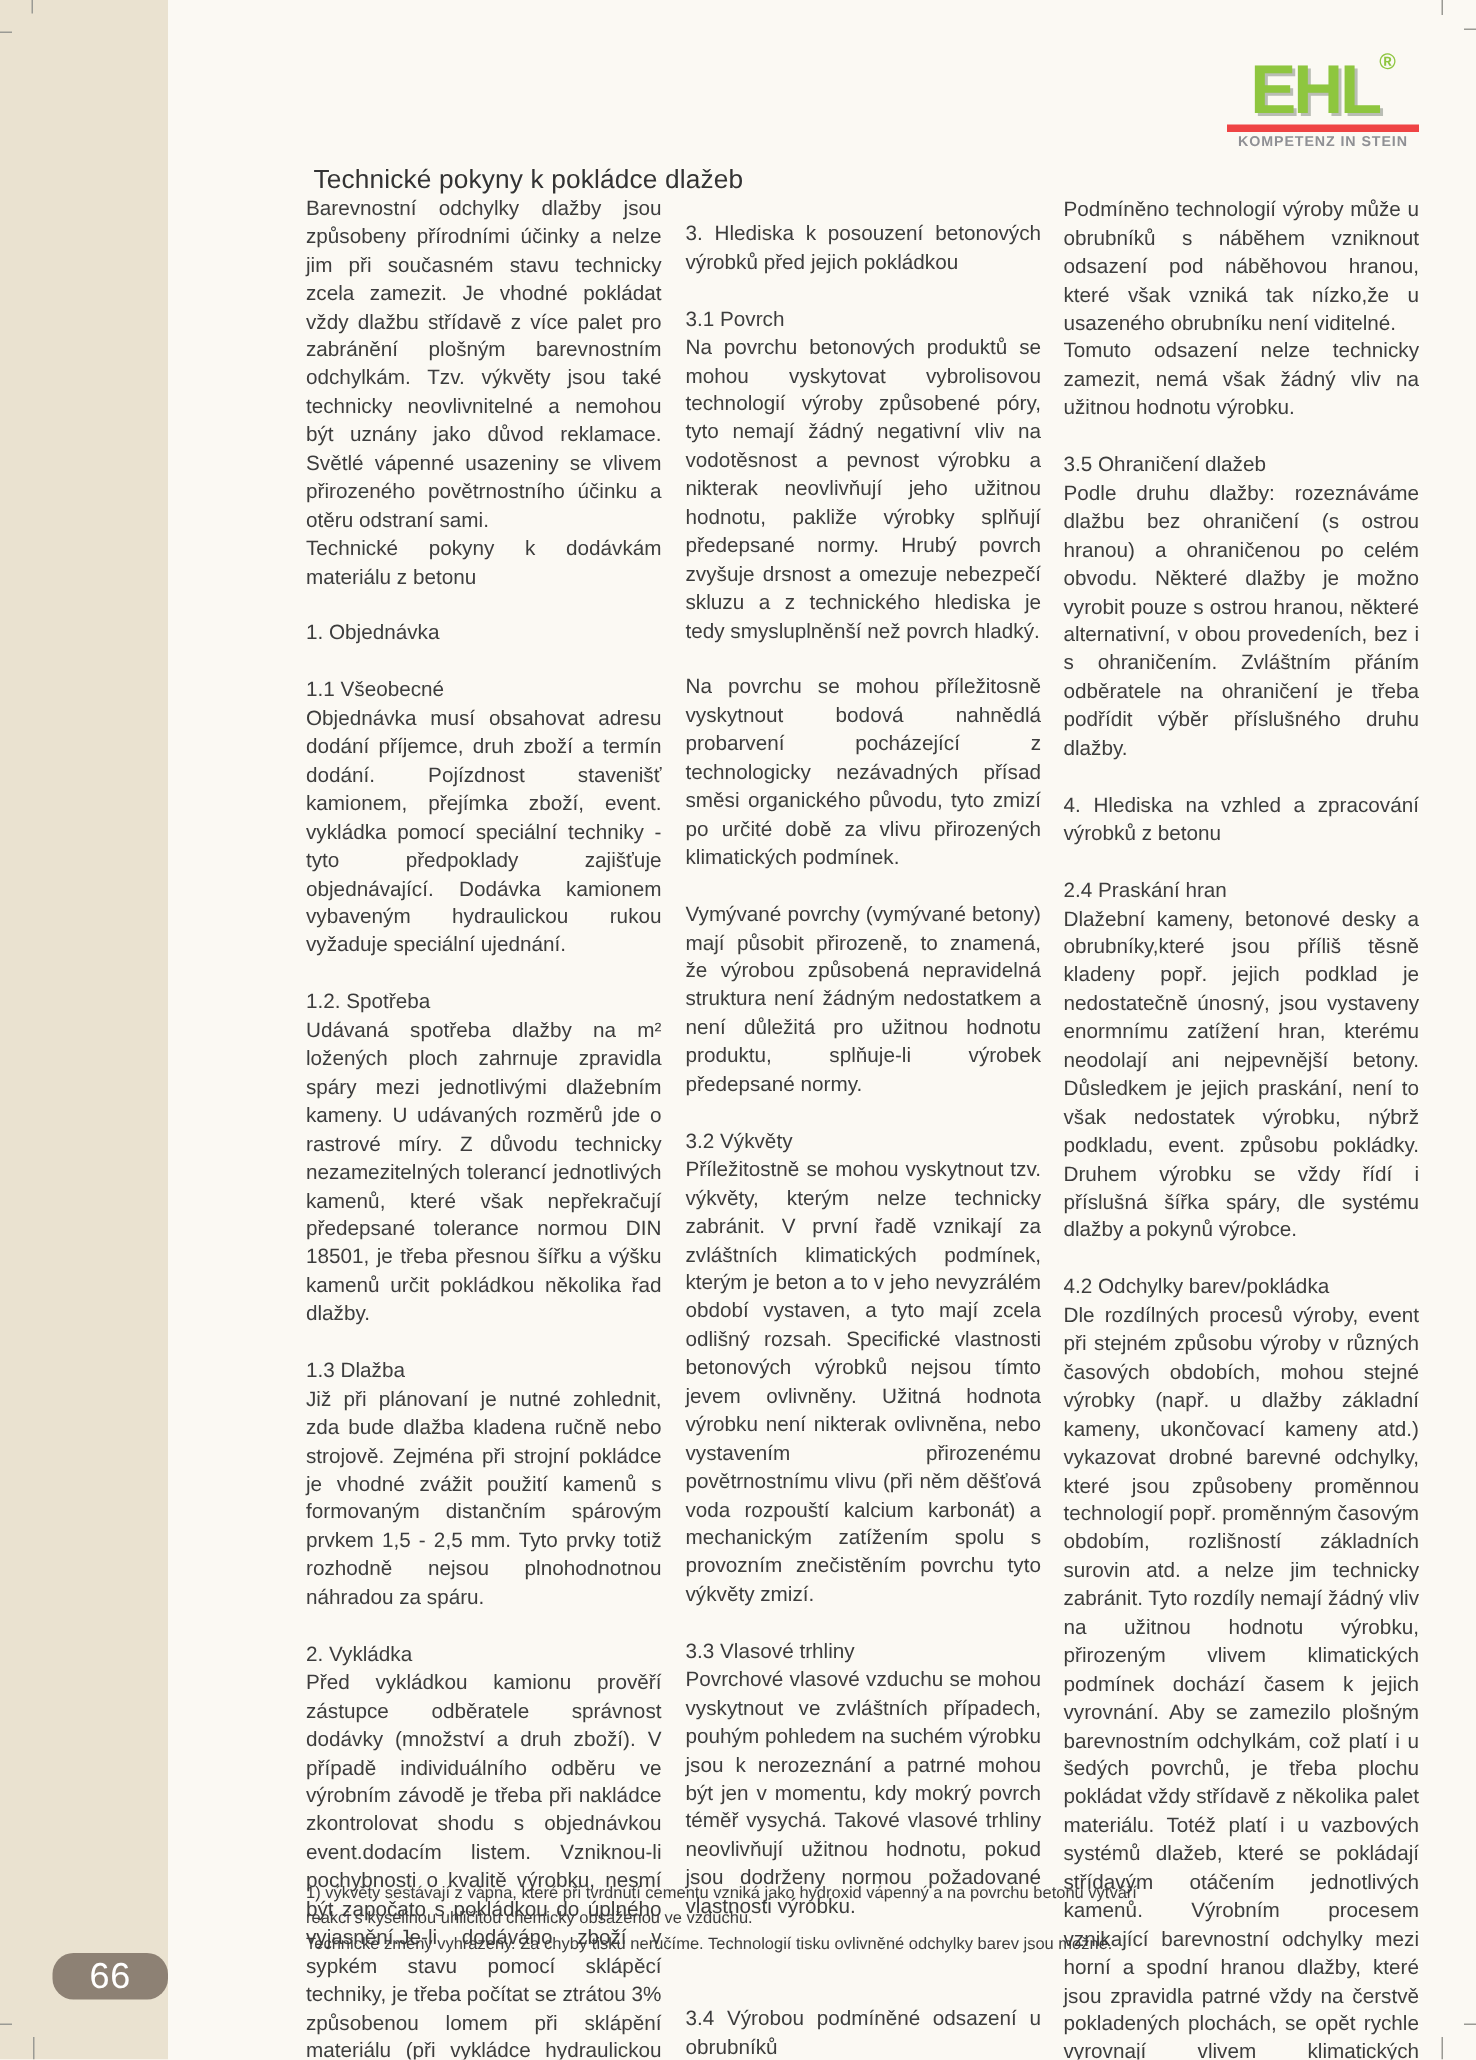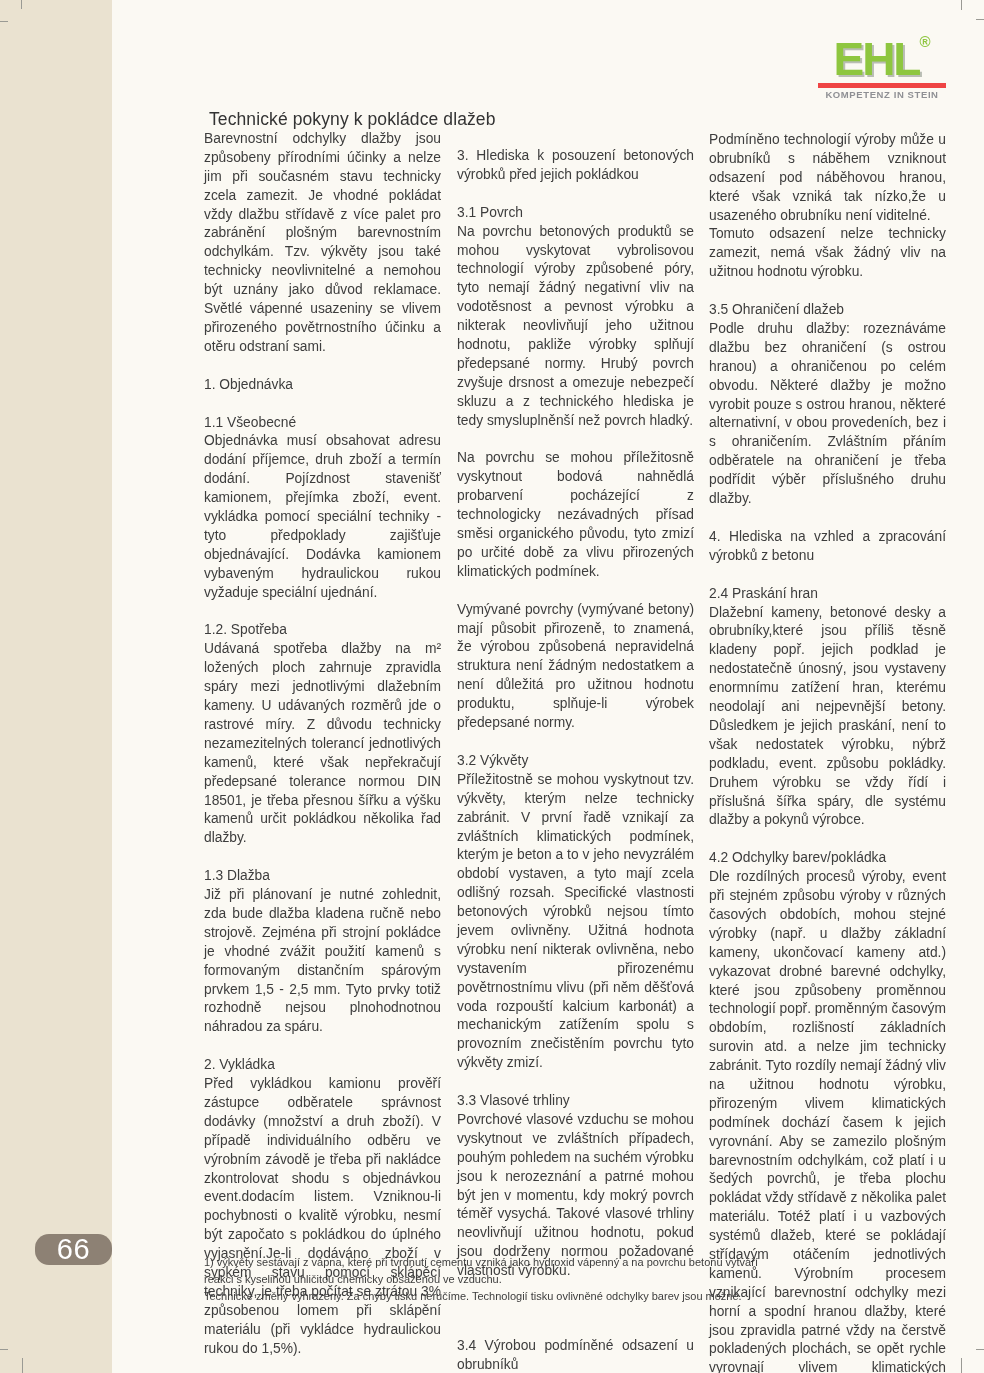--- a/index.html
+++ b/index.html
@@ -40,24 +40,24 @@
   .col-3{left:709px;top:131px;}
   .blk{margin:0;}
   .heading{margin-top:19px;}
   .para-gap{margin-top:19px;}
   .heading-gap2{margin-top:56px;}
   
   .footer{position:absolute;left:204px;top:1254px;width:760px;font-size:11px;color:#3d3d3d;}
   .footer .fline{line-height:1.55;white-space:nowrap;}
   
   .page-badge{
-    position:absolute;left:35px;top:1234px;width:77px;height:31px;
+    position:absolute;left:35px;top:1302px;width:77px;height:31px;
     background:#8d8174;color:#ffffff;
     display:flex;align-items:center;justify-content:center;
-    font-size:29px;letter-spacing:0.5px;border-radius:14px;
+    font-size:24px;letter-spacing:0.5px;border-radius:14px;
   }
 </style>
 </head>
 <body>
 
 <div class="left-band"></div>
 
 <div class="crop" style="left:21px;top:0;width:1px;height:9px;"></div>
 <div class="crop" style="left:0;top:21px;width:8px;height:1px;"></div>
 <div class="crop" style="left:961px;top:0;width:1px;height:10px;"></div>
@@ -69,20 +69,21 @@
 
 <div class="logo">
   <div class="logo-word"><span>EHL</span><span class="reg">®</span></div>
   <div class="logo-tagline">KOMPETENZ IN STEIN</div>
 </div>
 
 <h1 class="page-title" style="margin:5px;font-weight:normal;">Technické pokyny k pokládce dlažeb</h1>
 
 <div class="col col-1">
     <p class="blk para">Barevnostní odchylky dlažby jsou způsobeny přírodními účinky a nelze jim při současném stavu technicky zcela zamezit. Je vhodné pokládat vždy dlažbu střídavě z více palet pro zabránění plošným barevnostním odchylkám. Tzv. výkvěty jsou také technicky neovlivnitelné a nemohou být uznány jako důvod reklamace. Světlé vápenné usazeniny se vlivem přirozeného povětrnostního účinku a otěru odstraní sami.</p>
+    <p class="blk para">Technické pokyny k dodávkám materiálu z betonu</p>
     <p class="blk heading">1. Objednávka</p>
     <p class="blk heading">1.1 Všeobecné</p>
     <p class="blk para">Objednávka musí obsahovat adresu dodání příjemce, druh zboží a termín dodání. Pojízdnost stavenišť kamionem, přejímka zboží, event. vykládka pomocí speciální techniky - tyto předpoklady zajišťuje objednávající. Dodávka kamionem vybaveným hydraulickou rukou vyžaduje speciální ujednání.</p>
     <p class="blk heading">1.2. Spotřeba</p>
     <p class="blk para">Udávaná spotřeba dlažby na m² ložených ploch zahrnuje zpravidla spáry mezi jednotlivými dlažebním kameny. U udávaných rozměrů jde o rastrové míry. Z důvodu technicky nezamezitelných tolerancí jednotlivých kamenů, které však nepřekračují předepsané tolerance normou DIN 18501, je třeba přesnou šířku a výšku kamenů určit pokládkou několika řad dlažby.</p>
     <p class="blk heading">1.3 Dlažba</p>
     <p class="blk para">Již při plánovaní je nutné zohlednit, zda bude dlažba kladena ručně nebo strojově. Zejména při strojní pokládce je vhodné zvážit použití kamenů s formovaným distančním spárovým prvkem 1,5 - 2,5 mm. Tyto prvky totiž rozhodně nejsou plnohodnotnou náhradou za spáru.</p>
     <p class="blk heading">2. Vykládka</p>
     <p class="blk para">Před vykládkou kamionu prověří zástupce odběratele správnost dodávky (množství a druh zboží). V případě individuálního odběru ve výrobním závodě je třeba při nakládce zkontrolovat shodu s objednávkou event.dodacím listem. Vzniknou-li pochybnosti o kvalitě výrobku, nesmí být započato s pokládkou do úplného vyjasnění.Je-li dodáváno zboží v sypkém stavu pomocí sklápěcí techniky, je třeba počítat se ztrátou 3% způsobenou lomem při sklápění materiálu (při vykládce hydraulickou rukou do 1,5%).</p>
   </div>

